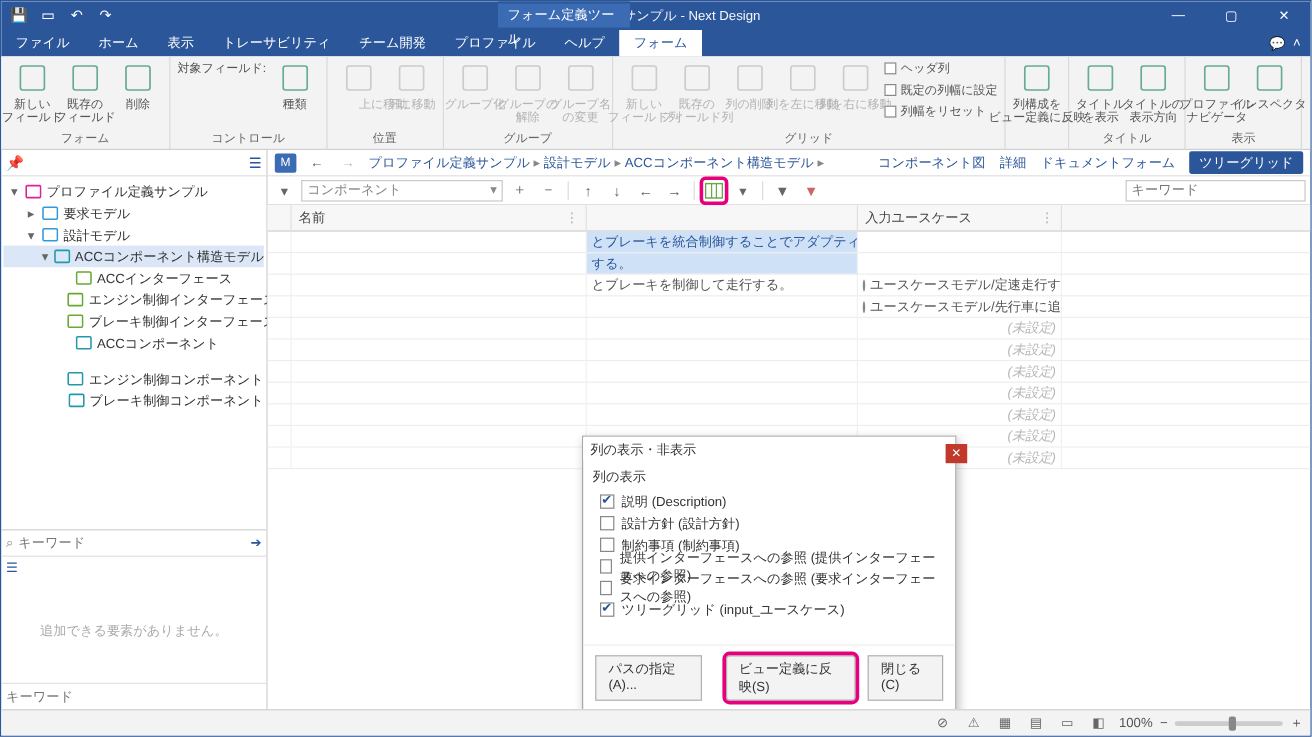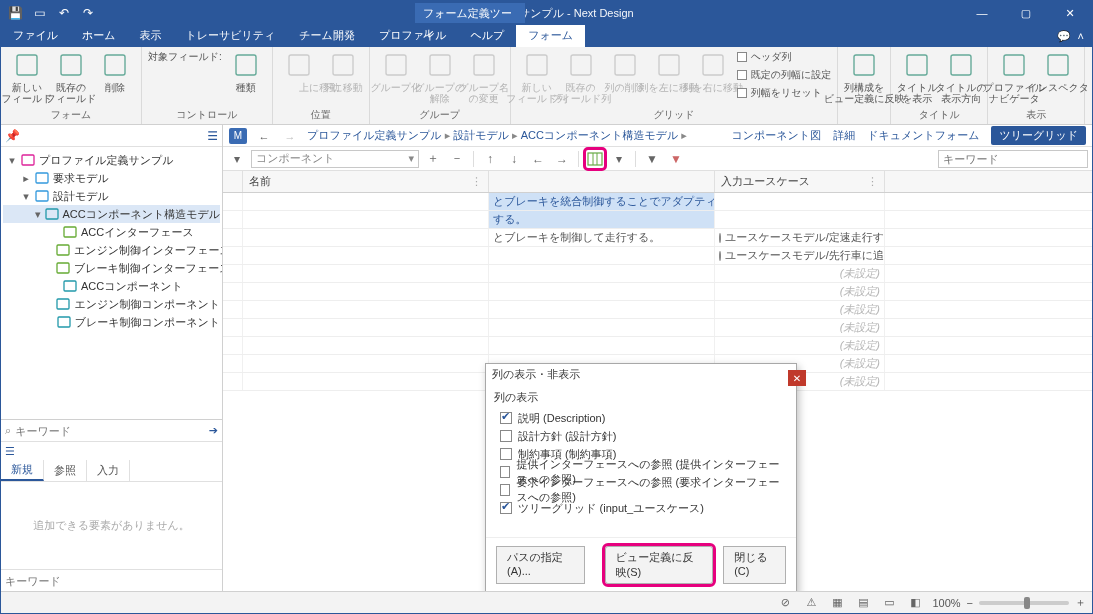--- a/index.html
+++ b/index.html
@@ -431,21 +431,21 @@
         </div>
         <div class="node" style="padding-left: 46px;">
           <span class="tw">&nbsp;</span>
           <span class="ic">
             <svg width="14" height="14">
               <rect x="1" y="2" width="12" height="10" rx="1" fill="none" stroke="#29a" stroke-width="1.3"></rect>
             </svg>
           </span>
           <span>ACCコンポーネント</span>
         </div>
-        <div class="node" style="padding-left: 46px;">
+        <div class="node" style="padding-left: 46px; margin-top: 12px;">
           <span class="tw">&nbsp;</span>
           <span class="ic">
             <svg width="14" height="14">
               <rect x="1" y="2" width="12" height="10" rx="1" fill="none" stroke="#29a" stroke-width="1.3"></rect>
             </svg>
           </span>
           <span>エンジン制御コンポーネント</span>
         </div>
         <div class="node" style="padding-left: 46px;">
           <span class="tw">&nbsp;</span>
@@ -458,25 +458,20 @@
         </div>
       </div>
 
     <div class="left-sec">
       <div class="kw-row">
         <span>⌕</span>
         <input placeholder="キーワード" style="">
         <span style="color:#2b579a">➔</span>
       </div>
       <div style="height:18px; display:flex; align-items:center; padding:0 4px; color:#2b579a;">☰</div>
-      <div class="tabsrow" id="lowerTabs">
-          <div class="t active">新規</div>
-          <div class="t">参照</div>
-          <div class="t">入力</div>
-        </div>
       <div class="empty">追加できる要素がありません。</div>
       <div class="kw-row" style="border-top:1px solid #e0e0e0; border-bottom:none;">
         <input placeholder="キーワード" style="">
       </div>
     </div>
   </div>
 
   <div class="work">
     <div class="breadcrumb">
       <span class="lbadge">M</span>

